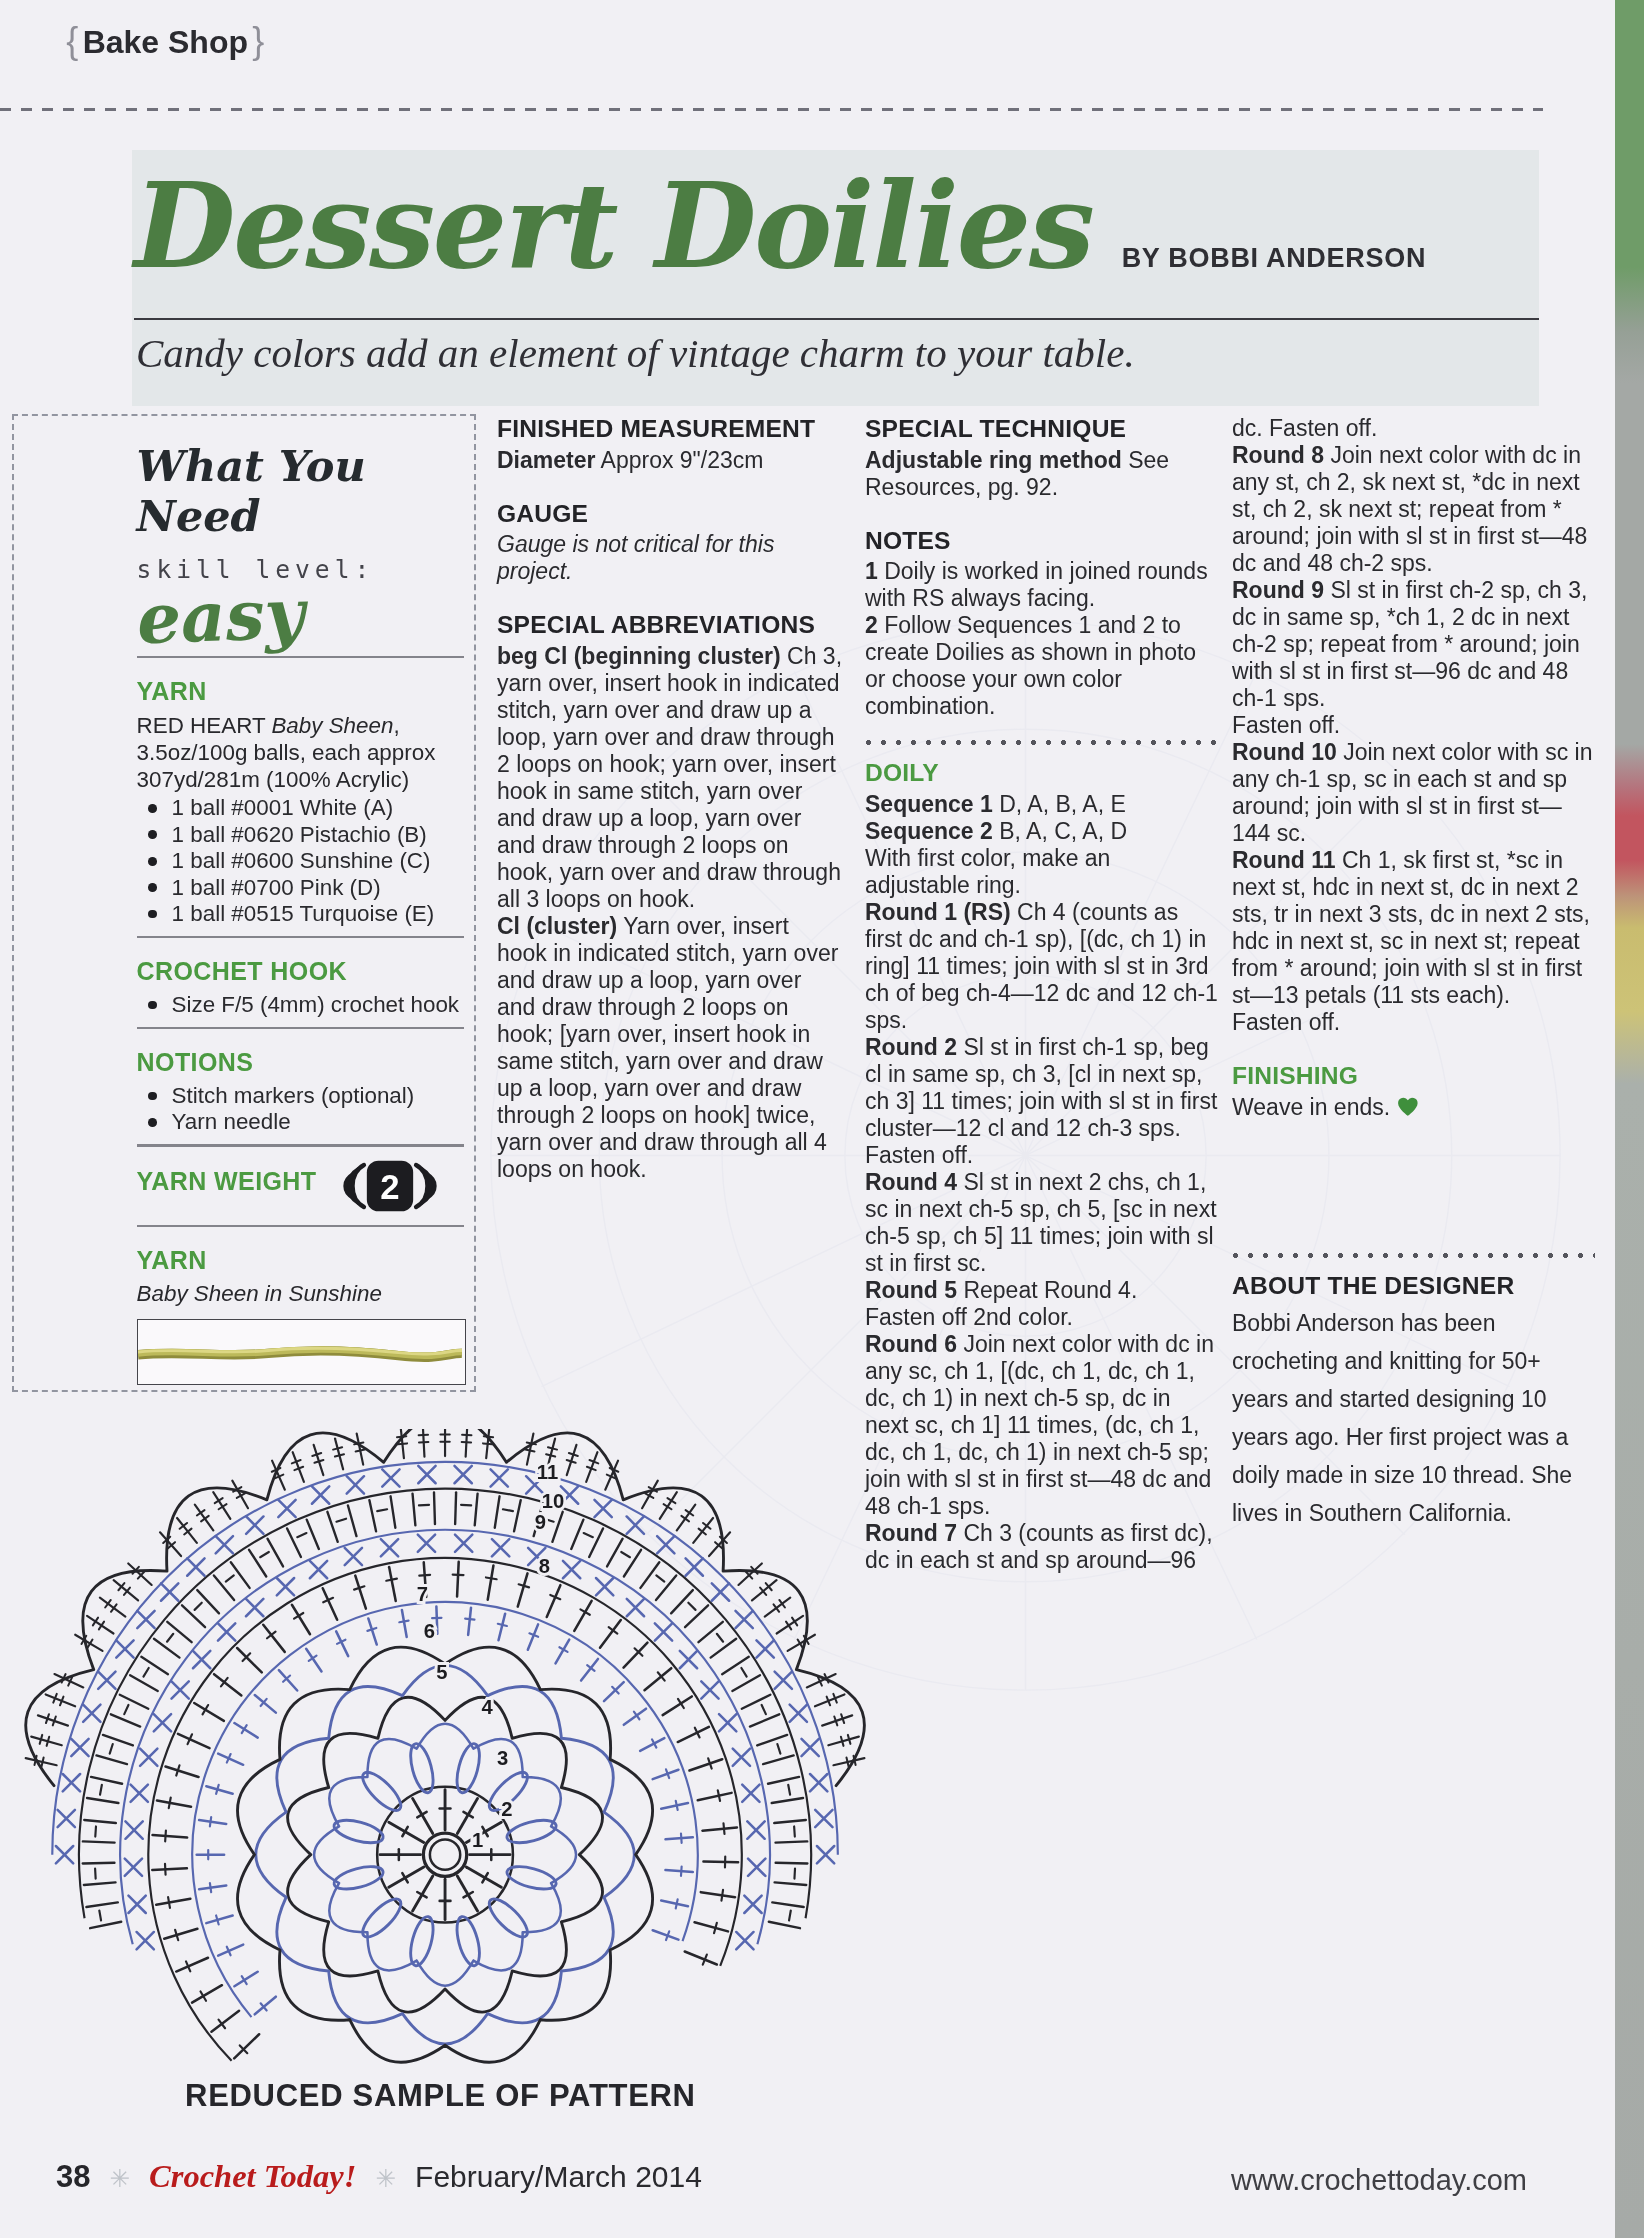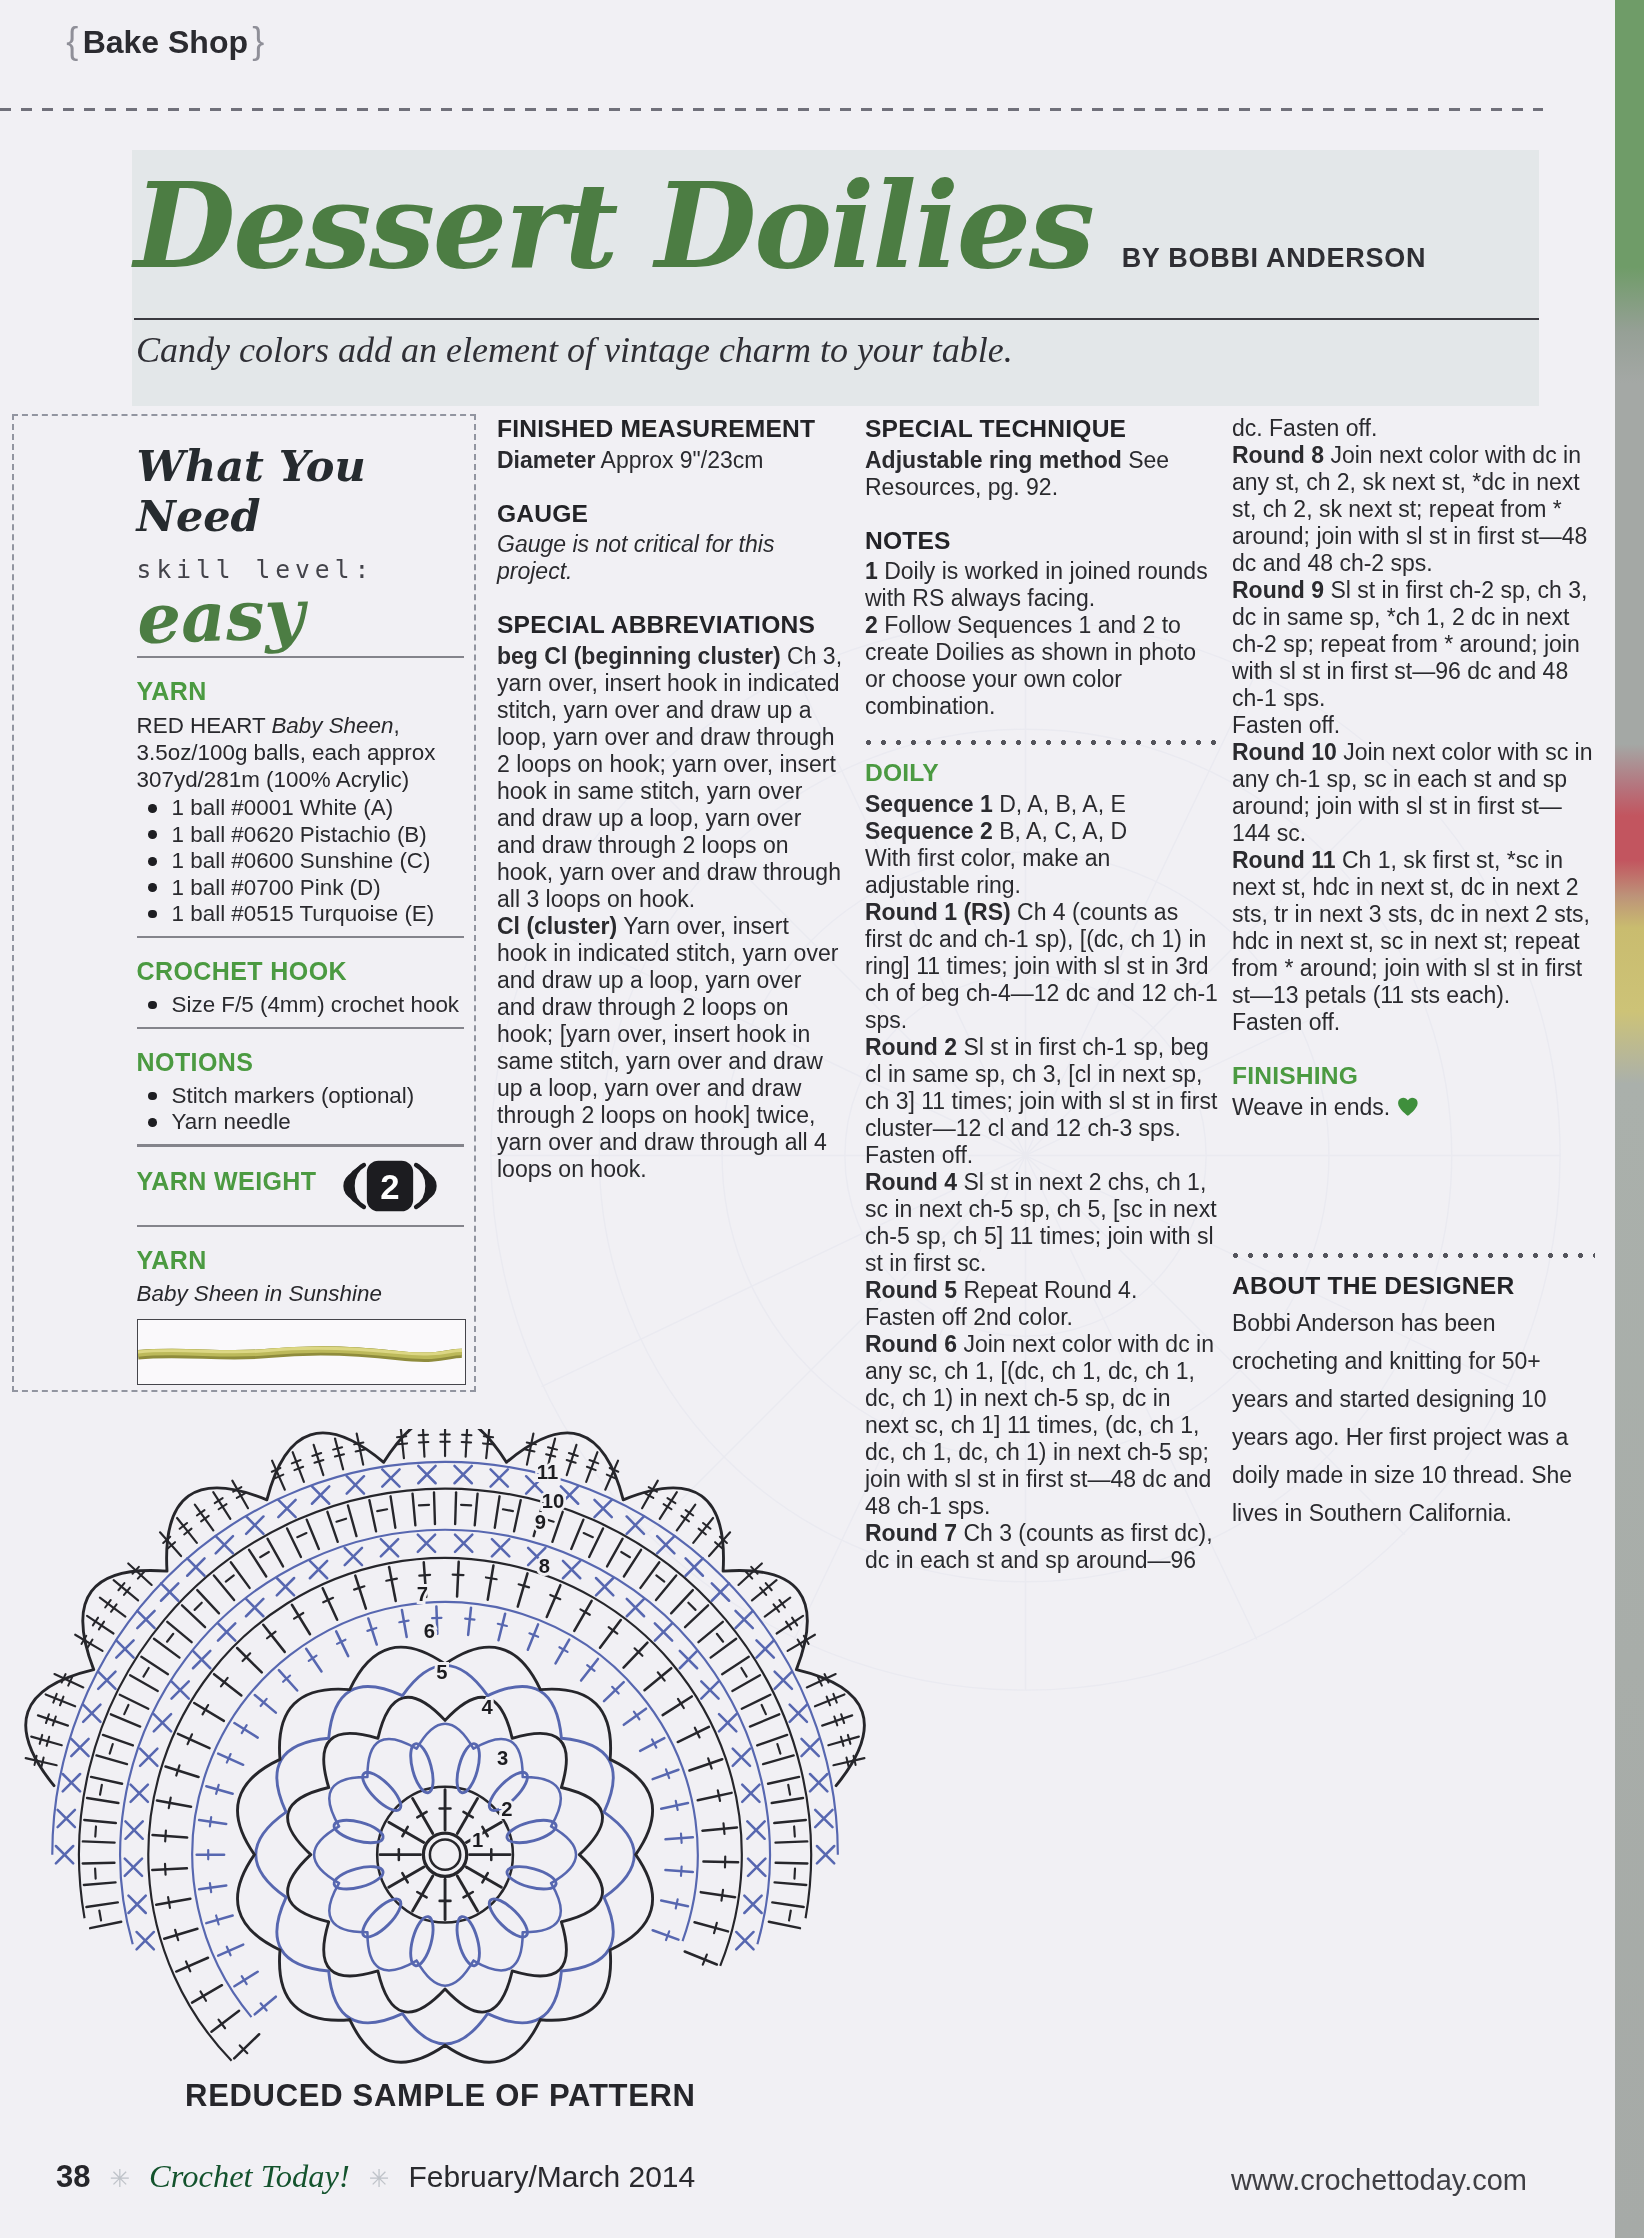--- a/index.html
+++ b/index.html
@@ -10,21 +10,21 @@
   .tag .brace{font-weight:400;color:#8f8f98;font-size:36px;padding:0 4.3px;}
   .rule-top{position:absolute;left:0;top:108px;width:1543px;height:2.9px;
             background:repeating-linear-gradient(90deg,#70707a 0 10.8px,transparent 10.8px 21px);}
   .title-tint{position:absolute;left:132px;top:150px;width:1407px;height:256px;background:#e3e7e9;}
   .title-row{position:absolute;left:134px;top:153px;display:flex;align-items:baseline;gap:29px;white-space:nowrap;justify-content:center;}
   .title{font-family:"DejaVu Serif",serif;font-style:italic;font-weight:700;font-size:117px;
          letter-spacing:-2.2px;color:#4c7d43;line-height:1.25;}
   .byline{font-size:27px;font-weight:700;letter-spacing:0.7px;color:#2f2f34;}
   .title-rule{position:absolute;left:134px;top:318px;width:1405px;height:2.2px;background:#3a3a40;}
   .subtitle{position:absolute;left:136px;top:329px;font-family:"Liberation Serif",serif;
-            font-style:italic;font-size:36px;color:#2f2f35;}
+            font-style:italic;font-size:41px;color:#2f2f35;}
   
   .ghost{position:absolute;left:462px;top:592px;opacity:.05;pointer-events:none;}
   
   .sidebar{position:absolute;left:11.6px;top:414px;width:464px;height:978px;border:2.2px dashed #9295a0;
            box-sizing:border-box;padding:24.6px 10px 0 123px;}
   .script-h{font-family:"DejaVu Serif",serif;font-style:italic;font-weight:700;font-size:43px;
             color:#262b2f;margin:0 0 14.4px;}
   .skill{font-family:"DejaVu Sans Mono",monospace;font-size:24.6px;letter-spacing:5px;color:#43434a;margin:0 0 2.9px;}
   .easy{font-family:"DejaVu Serif",serif;font-style:italic;font-weight:700;font-size:69px;
         color:#4c7d43;line-height:.85;margin:0 0 2.9px;transform:rotate(-2deg);width:188px;}
@@ -55,21 +55,21 @@
   .loose{line-height:38px !important;margin-top:4.3px !important;}
   .heart{display:inline-block;vertical-align:-2.2px;margin-left:7.2px;}
   
   .diagram{position:absolute;left:14.4px;top:1429px;width:852px;height:683px;margin:0;}
   .diagram figcaption{position:absolute;left:0;top:649px;width:100%;text-align:center;
                       font-size:31px;font-weight:700;letter-spacing:0.7px;color:#26262b;}
   
   .footer-left{position:absolute;left:56px;top:2158px;display:flex;align-items:baseline;gap:19px;white-space:nowrap;}
   .pageno{font-size:31px;font-weight:700;color:#26262a;}
   .flower{font-size:24.6px;color:#bfc3c9;}
-  .mag{font-family:"Liberation Serif",serif;font-style:italic;font-weight:400;font-size:32.5px;color:#14532d;}
+  .mag{font-family:"Liberation Serif",serif;font-style:italic;font-weight:700;font-size:32.5px;color:#b91c1c;}
   .issue{font-size:30px;color:#2a2a2e;}
   .footer-right{position:absolute;right:117px;top:2164px;font-size:29px;color:#3f3f44;}
   
   .edge{position:absolute;right:0;top:0;width:29px;height:2239px;
         background:linear-gradient(180deg,#6f9c68 0,#6f9c68 267px,#96a096 332px,#a4a8a5 383px,
         #a4a8a5 744px,#b5747d 787px,#c2555f 816px,#c2555f 860px,#bd9379 896px,#c9bc6f 928px,
         #cdc377 1011px,#aab0ab 1084px,#a6aaa7 100%);}
 </style>
 </head>
 <body>

